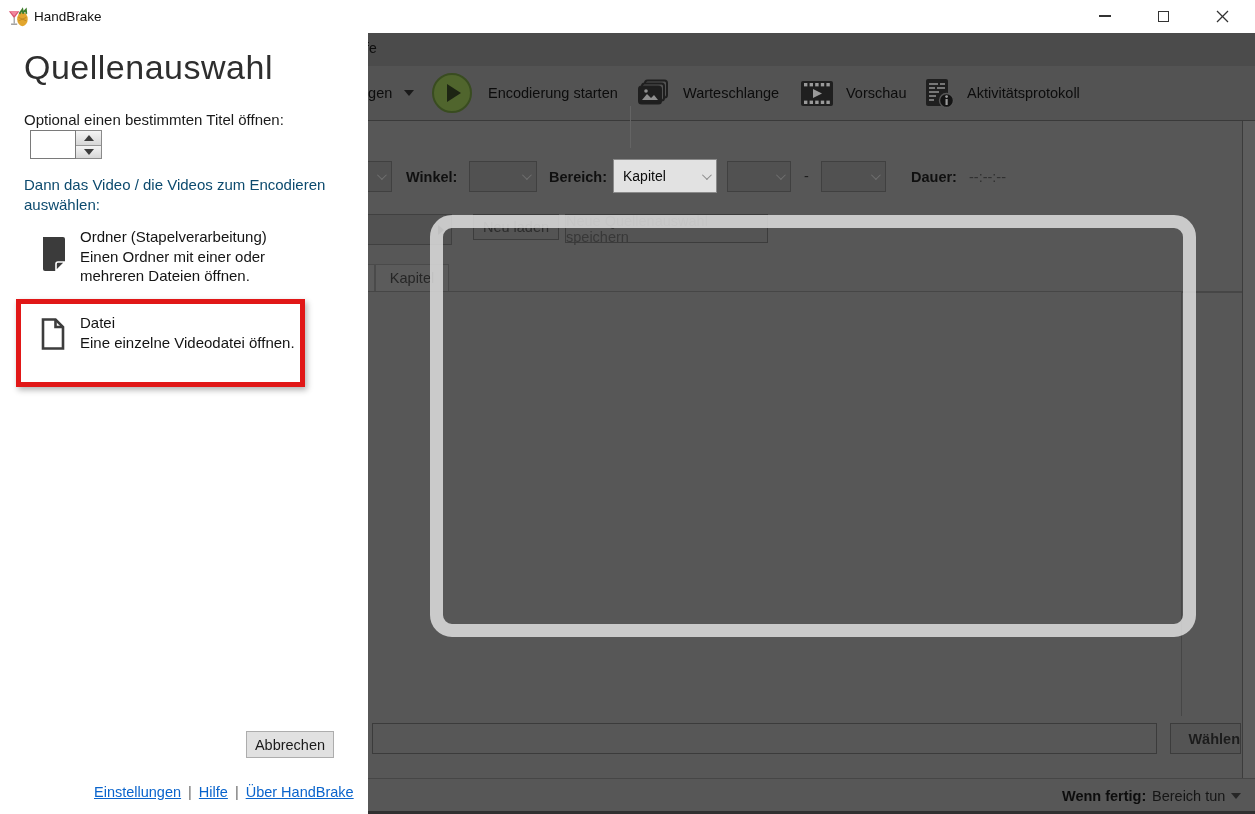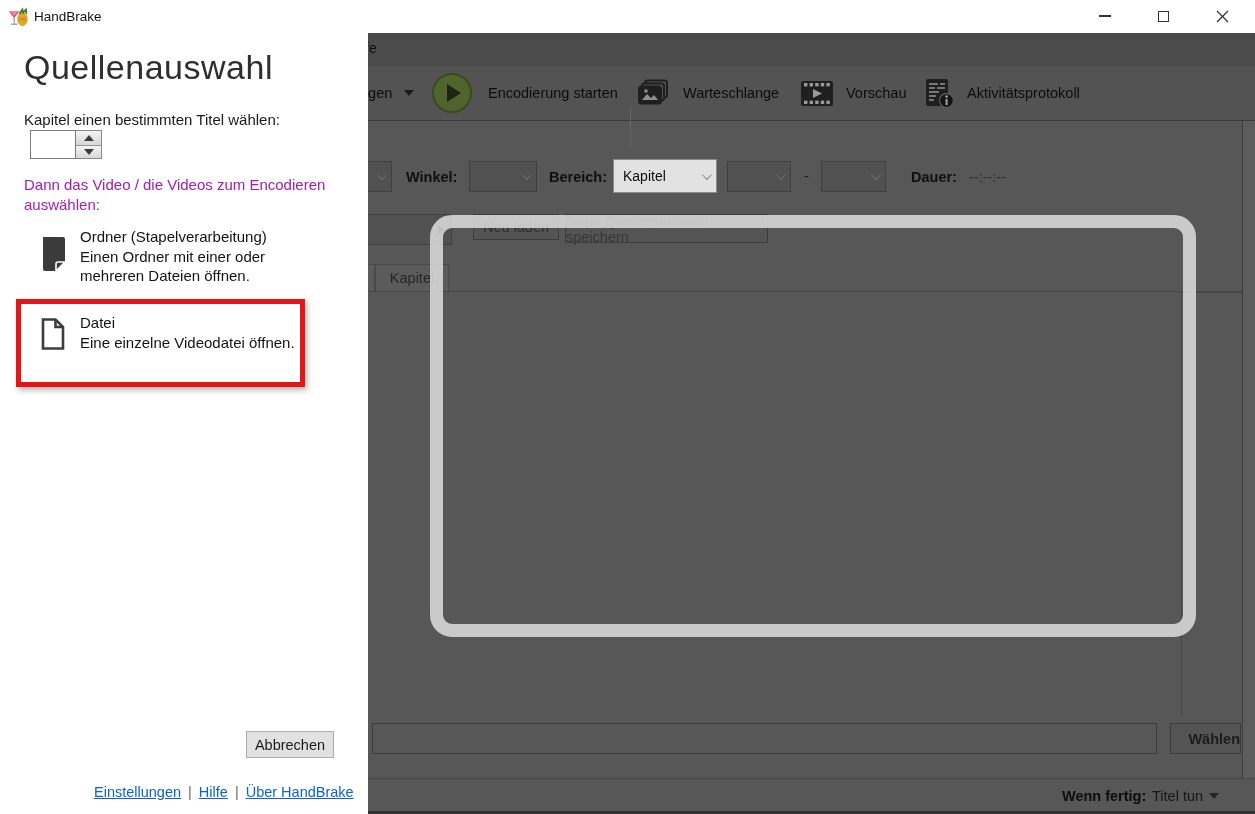--- a/index.html
+++ b/index.html
@@ -51,21 +51,21 @@
   .panel{left:0;top:33px;width:368px;height:781px;background:#ffffff;z-index:20;}
   .p{position:absolute;}
   .heading{left:24px;top:15px;font-size:34px;font-weight:300;color:#2e2e2e;letter-spacing:0.5px;}
   .p-label{left:24px;top:78px;font-size:15px;color:#1a1a1a;}
   .spin-input{left:30px;top:97px;width:46px;height:29px;border:1px solid #7a7a7a;font-size:14px;padding:0 4px;outline:none;}
   .spin-btns{left:76px;top:97px;width:26px;height:29px;border:1px solid #8a8a8a;border-left:none;}
   .spin-half{width:100%;height:50%;background:linear-gradient(#f4f4f4,#d7d7d7);display:flex;align-items:center;justify-content:center;cursor:pointer;}
   .spin-half+.spin-half{border-top:1px solid #999;}
   .tri-up{width:0;height:0;border-left:5px solid transparent;border-right:5px solid transparent;border-bottom:6px solid #3c3c3c;}
   .tri-down{width:0;height:0;border-left:5px solid transparent;border-right:5px solid transparent;border-top:6px solid #3c3c3c;}
-  .instruction{left:24px;top:142px;width:315px;font-size:15px;line-height:20px;color:#a21caf;}
+  .instruction{left:24px;top:142px;width:315px;font-size:15px;line-height:20px;color:#0c4a6e;}
   .opt{cursor:pointer;}
   .opt-title{font-size:15px;color:#141414;}
   .opt-desc{font-size:15px;line-height:19px;color:#141414;width:242px;}
   .red-box{left:16px;top:266px;width:289px;height:88px;border:5px solid var(--highlight-red);box-shadow:2px 3px 6px rgba(0,0,0,0.3);z-index:3;}
   .cancel-btn{left:246px;top:698px;width:88px;height:27px;background:#e1e1e1;border:1px solid #adadad;font-size:14.5px;color:#1a1a1a;display:flex;align-items:center;justify-content:center;cursor:pointer;}
   .footer-links{left:94px;top:751px;display:flex;gap:7px;font-size:14.5px;align-items:center;}
   .footer-links a{color:var(--link-blue);text-decoration:underline;cursor:pointer;}
   .link-sep{color:#6a6a6a;}
 </style>
 </head>
@@ -187,31 +187,31 @@
     <div class="mw dropzone"></div>
 
     <input class="mw dest-input" value="" style="">
     <div class="mw dim-btn choose-btn">
       <span>Wählen</span>
     </div>
 
     <div class="mw statusbar">
       <span class="mw content-label" style="left:694px;top:9px;color:#0d0d0d;">Wenn fertig:</span>
       <div class="mw" style="left:784px;top:9px;display:flex;align-items:center;gap:6px;cursor:pointer;">
-        <span style="font-size:14.5px;color:#161616;">Titel tun</span>
+        <span style="font-size:14.5px;color:#161616;">Bereich tun</span>
         <span class="caret-down" style="border-top-color:#262626;"></span>
       </div>
     </div>
     <div class="mw statusbar-strip"></div>
   </div>
 
   <div class="abs panel">
     <h1 class="p heading">Quellenauswahl</h1>
 
-    <span class="p p-label">Kapitel einen bestimmten Titel wählen:</span>
+    <span class="p p-label">Optional einen bestimmten Titel öffnen:</span>
     <input class="p spin-input" value="" style="">
     <div class="p spin-btns">
       <div class="spin-half">
           <span class="tri-up"></span>
         </div>
       <div class="spin-half">
           <span class="tri-down"></span>
         </div>
     </div>
 

